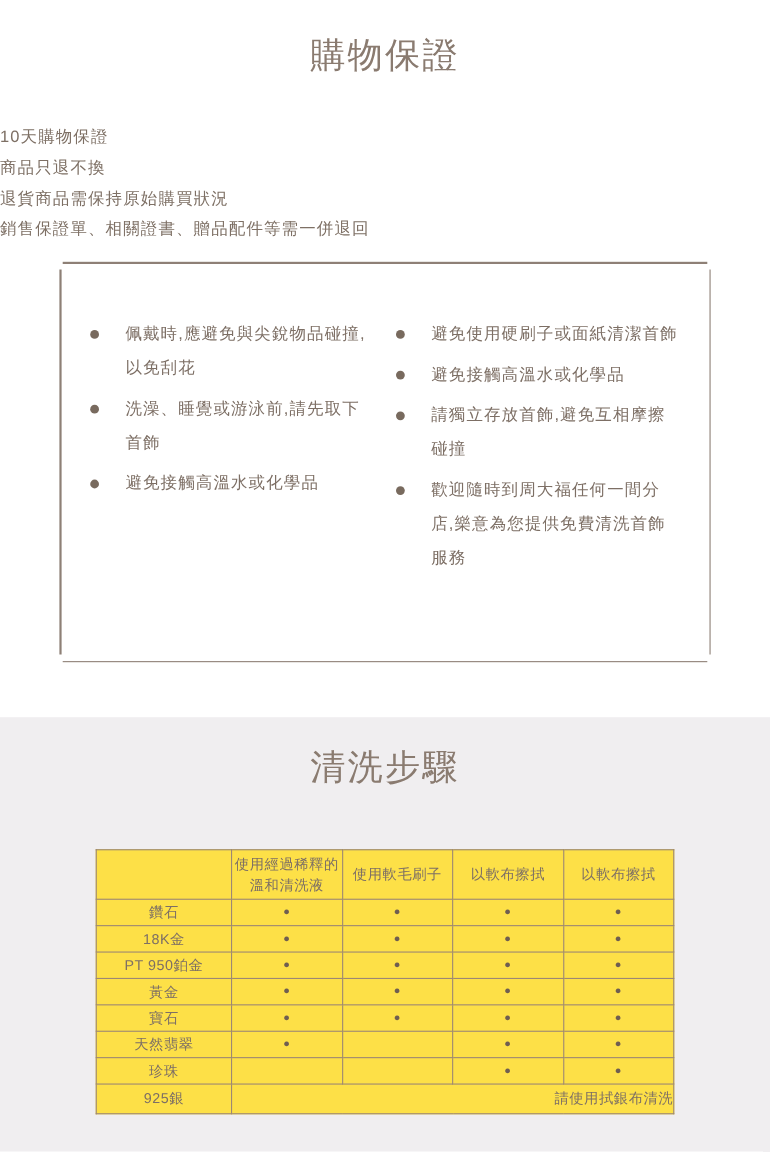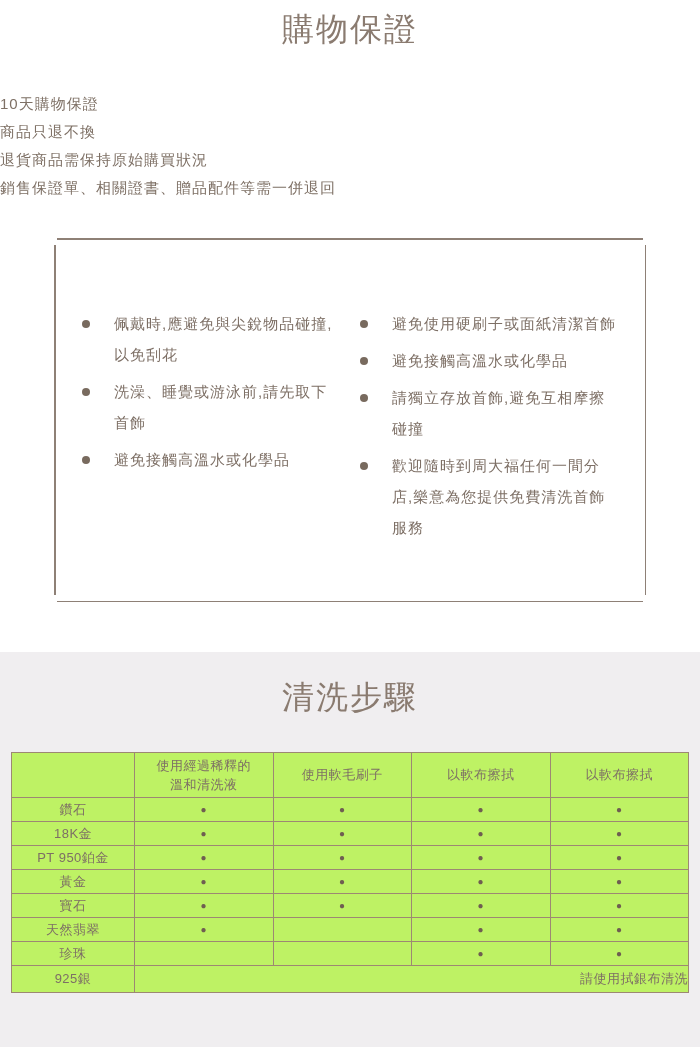--- a/index.html
+++ b/index.html
@@ -13,21 +13,21 @@
   .serif-title {
     font-family: "Liberation Serif", serif;
     font-weight: normal;
     font-size: 32px;
     letter-spacing: 2px;
     color: #8a7b70;
     text-align: center;
   }
 
   
-  .sec-guarantee { height: 238px; padding-top: 8px; }
+  .sec-guarantee { height: 238px; padding-top: 29px; }
   .guarantee-lines { margin-top: 38px; text-align: left; }
   .guarantee-lines p {
     font-size: 15px; line-height: 28px; letter-spacing: 1px;
     color: #7e7065;
   }
 
   
   .sec-care { height: 414px; }
   .care-box {
     position: relative;
@@ -36,21 +36,21 @@
     padding: 16px 26px 0;
   }
   .frame-line { position: absolute; background: #8e8076; }
   .frame-top    { top: 0;    left: 3px; right: 3px; height: 1.5px; }
   .frame-bottom { bottom: 0; left: 3px; right: 3px; height: 1.5px; }
   .frame-left   { left: 0;   top: 7px; bottom: 7px; width: 1.5px; }
   .frame-right  { right: 0;  top: 7px; bottom: 7px; width: 1.5px; }
   .care-title { margin-top: 2px; }
   .care-cols {
     display: flex; justify-content: space-between;
-    margin-top: 54px;
+    margin-top: 34px;
   }
   .care-col { list-style: none; width: 262px; }
   .care-col li {
     position: relative;
     padding-left: 34px;
     margin-bottom: 6px;
   }
   .care-col .li-text {
     display: block;
     max-width: 228px;
@@ -63,25 +63,25 @@
     background: #786a5e;
   }
 
   
   .sec-cleaning {
     height: 395px;
     background: #f0eef0;
     padding-top: 24px;
   }
   .cleaning-table {
-    width: 678px;
-    margin: 32px auto 0;
+    width: 526px;
+    margin: 52px auto 0;
     border-collapse: collapse;
     table-layout: fixed;
-    background: #bef264;
+    background: #fde047;
   }
   .cleaning-table th, .cleaning-table td {
     border: 1px solid #9d8873;
     text-align: center;
     vertical-align: middle;
     font-weight: normal;
     color: #7d6f65;
   }
   .cleaning-table th {
     height: 45px;

